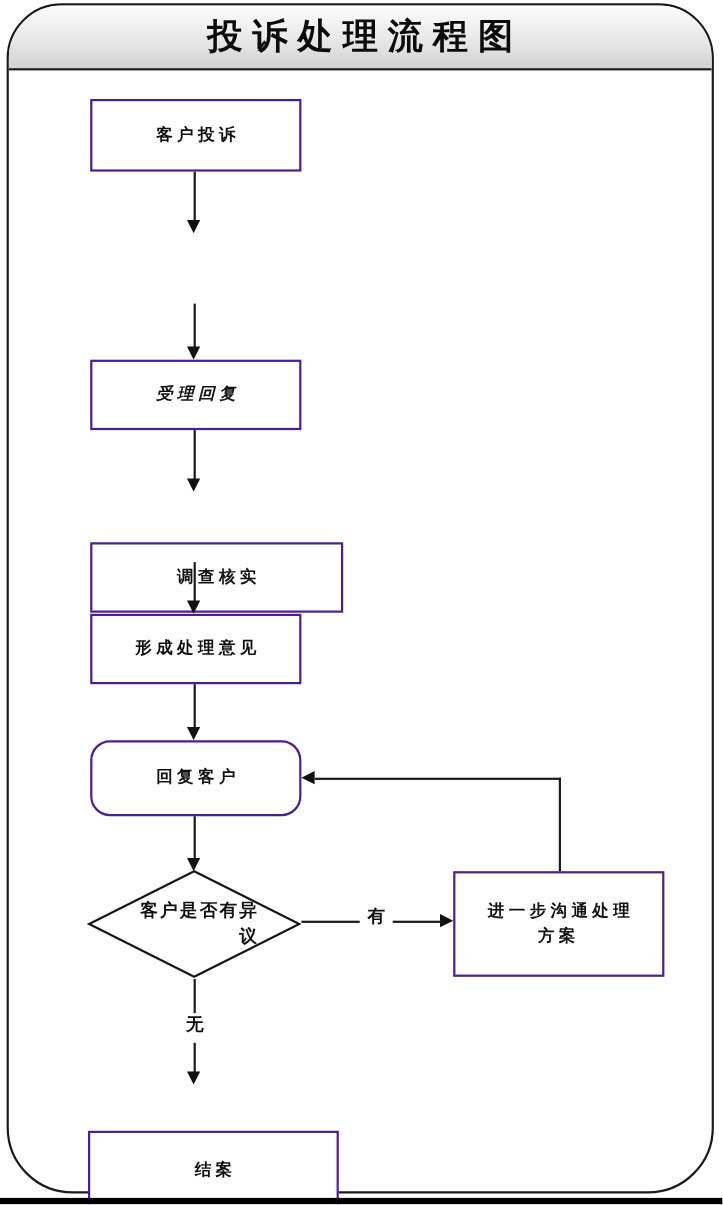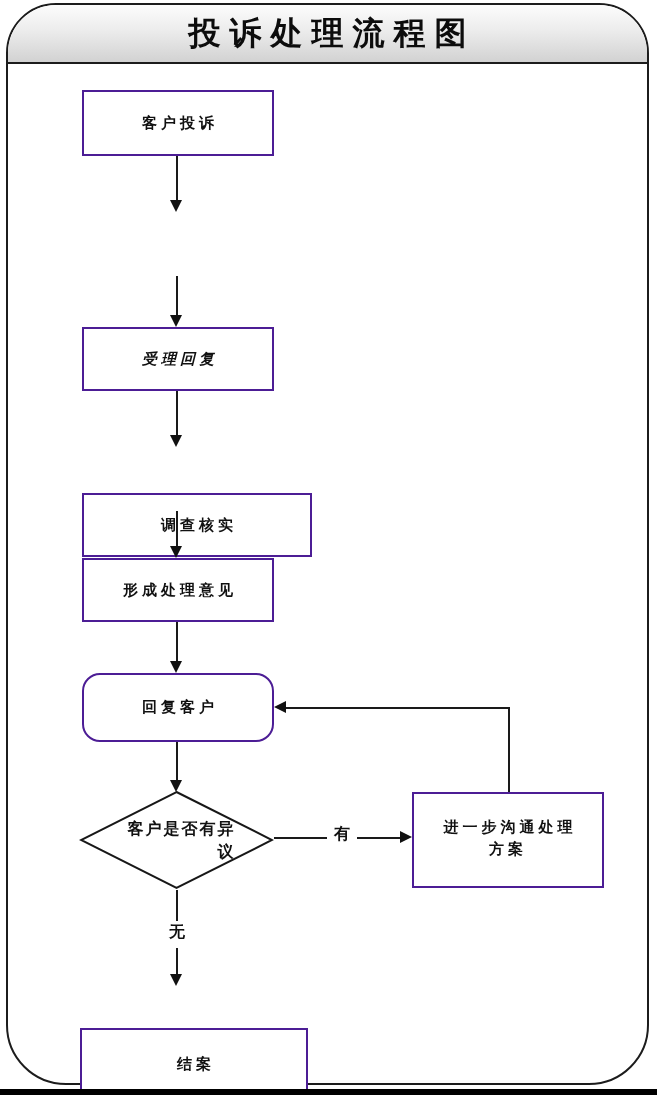--- a/index.html
+++ b/index.html
@@ -52,21 +52,21 @@
     position:absolute;background:#fff;z-index:3;
     font-size:16px;font-weight:bold;text-align:center;line-height:1.4;
   }
   .diamond-wrap{position:absolute;left:79px;top:790px;width:195px;height:100px;z-index:2;}
   .diamond-wrap svg{position:absolute;left:0;top:0;}
   .diamond-text{
     position:absolute;inset:0;display:flex;align-items:center;justify-content:center;
     text-align:right;font-size:16px;font-weight:bold;letter-spacing:2px;line-height:1.45;
   }
   .diamond-text span{display:block;width:118px;}
-  .wrap-text{display:block;width:148px;margin:12px auto;font-family:Liberation Mono, monospace;}
+  .wrap-text{display:block;width:148px;margin:12px auto;}
 </style>
 </head>
 <body>
 
 <div class="page">
 
   <div class="frame">
     <div class="title-band">
       <div class="title-text">投诉处理流程图</div>
     </div>

